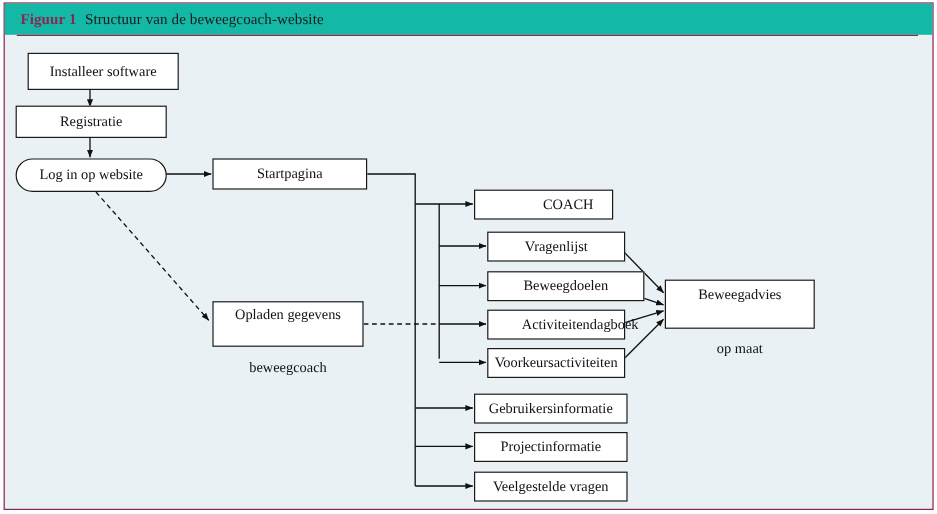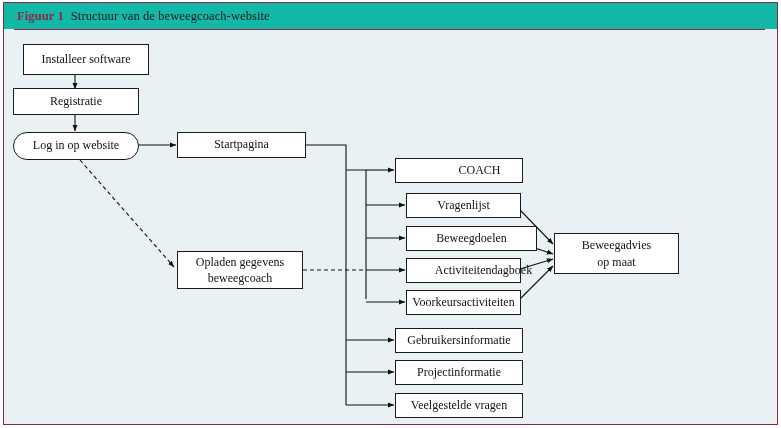--- a/index.html
+++ b/index.html
@@ -90,21 +90,21 @@
     color: #111111;
     line-height: 1.28;
     padding: 0 3px;
     white-space: nowrap;
   }
   .node.two-line {
     white-space: normal;
     flex-direction: column;
     line-height: 1.35;
   }
-  .node.two-line span { display: block; }
+  .node.two-line span { display: block; margin-top: 28px; }
 </style>
 </head>
 <body>
 
 <div id="figure-root">
   <div id="figure-frame">
 
     <div id="caption-band">
       <div id="caption-text">
         <span class="fig-label">Figuur 1</span><span>Structuur van de beweegcoach-website</span>
@@ -172,21 +172,21 @@
 
       <div class="node" style="left:173px; top:129px; width:129px; height:26px;">
         <span>Startpagina</span>
       </div>
 
       <div class="node two-line" style="left:173px; top:248px; width:126px; height:38px;">
         <span>Opladen gegevens</span>
         <span>beweegcoach</span>
       </div>
 
-      <div class="node" style="left:391px; top:155px; width:128px; height:25px;padding-left:44px;">
+      <div class="node" style="left:391px; top:155px; width:116px; height:25px;padding-left:44px;">
         <span>COACH</span>
       </div>
 
       <div class="node" style="left:402px; top:190px; width:115px; height:25px;">
         <span>Vragenlijst</span>
       </div>
 
       <div class="node" style="left:402px; top:223px; width:131px; height:25px;">
         <span>Beweegdoelen</span>
       </div>

